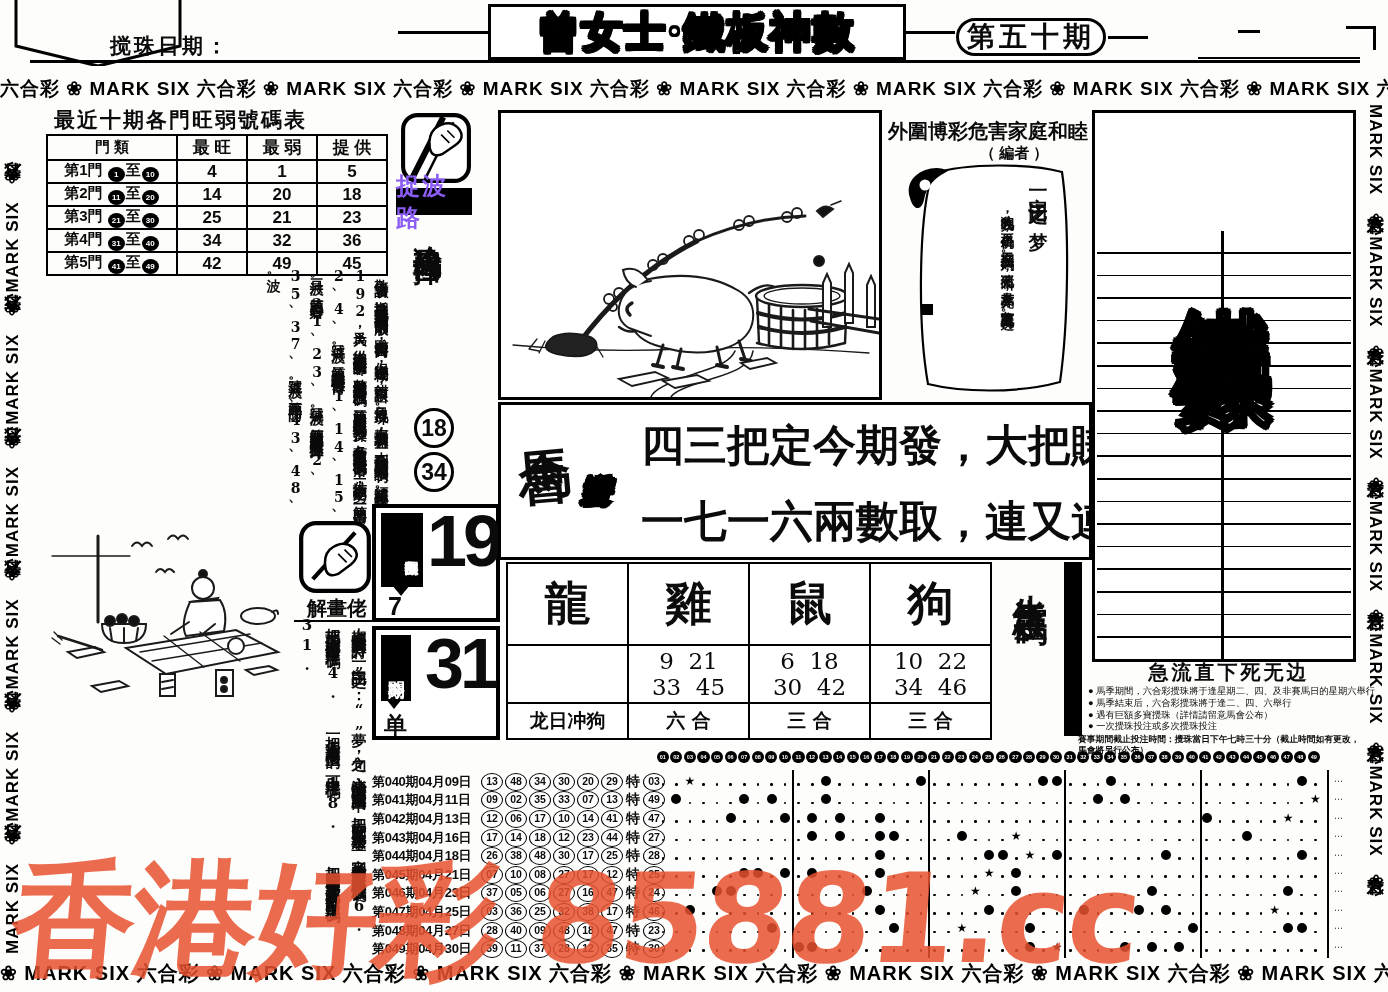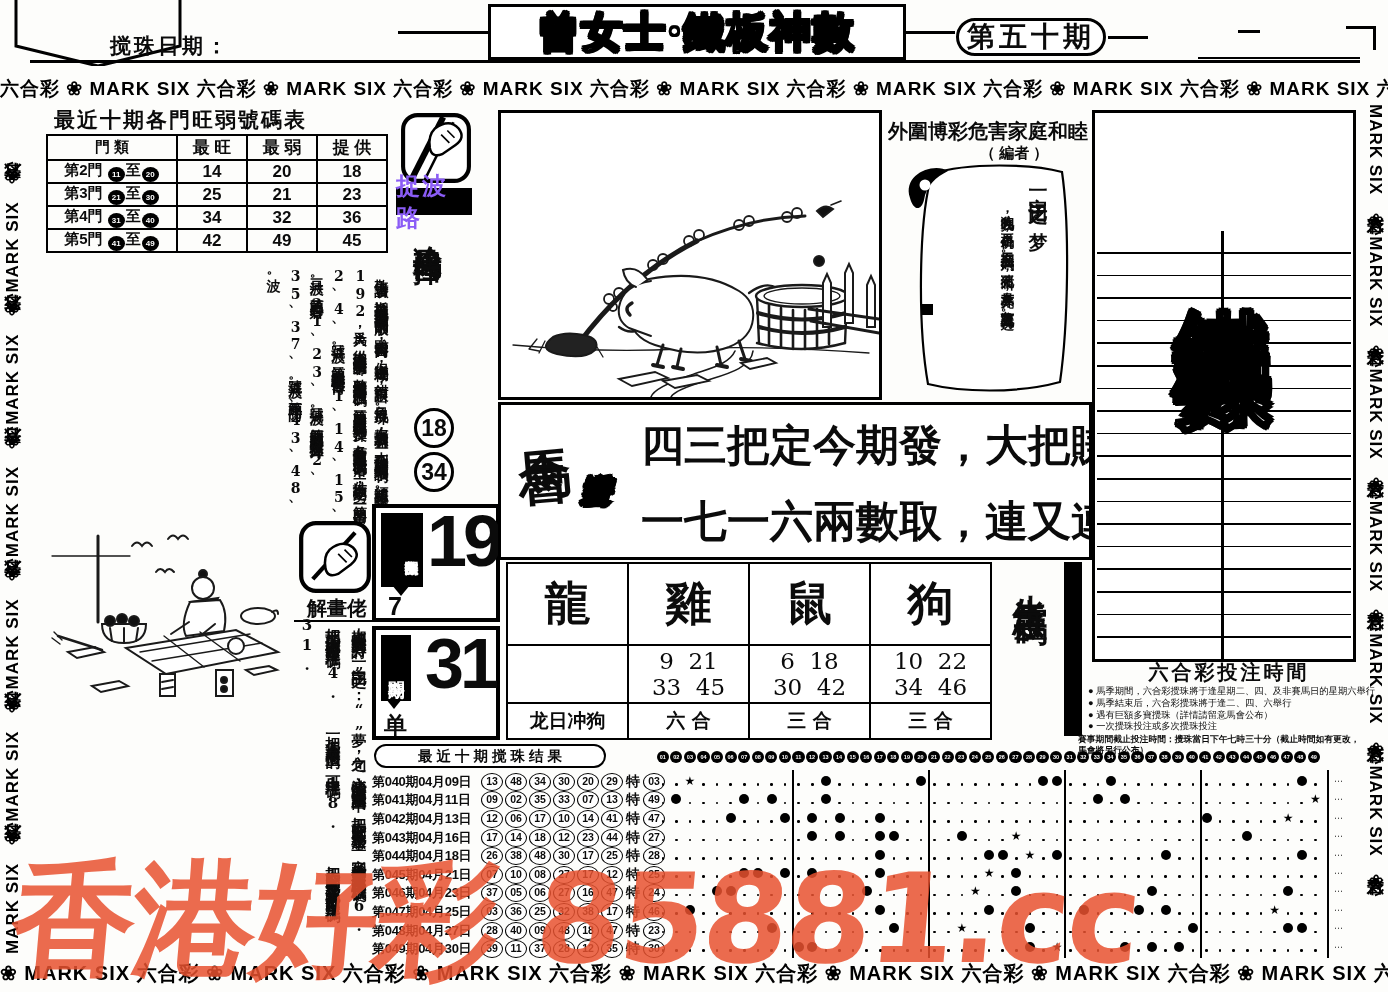--- a/index.html
+++ b/index.html
@@ -84,20 +84,26 @@
   <div class="a" style="left:1346px;top:26px;width:30px;height:24px;border-top:3px solid #000;border-right:3px solid #000;"></div>
 
   <div class="a serif" style="left:54px;top:106px;font-size:21px;font-weight:900;letter-spacing:2px;">最近十期各門旺弱號碼表</div>
   <table class="gate a" style="left:46px;top:134px;">
     <tbody>
         <tr>
           <th class="g0">門 類</th>
           <th class="">最 旺</th>
           <th class="">最 弱</th>
           <th class="">提 供</th>
+        </tr>
+        <tr>
+          <td class="g0">第1門 <span class="gball">1</span>至<span class="gball">10</span></td>
+          <td>4</td>
+          <td>1</td>
+          <td>5</td>
         </tr>
         <tr>
           <td class="g0">第2門 <span class="gball">11</span>至<span class="gball">20</span></td>
           <td>14</td>
           <td>20</td>
           <td>18</td>
         </tr>
         <tr>
           <td class="g0">第3門 <span class="gball">21</span>至<span class="gball">30</span></td>
           <td>25</td>
@@ -203,22 +209,20 @@
 
   <div class="a" style="left:372px;top:626px;width:128px;height:114px;border:4px solid #000;background:#fff;">
     <div class="a vt" style="left:5px;top:5px;width:30px;height:66px;background:#000;color:#fff;font-size:17px;
          font-weight:bold;line-height:30px;text-align:center;">今期開</div>
     <div class="a" style="left:10px;top:69px;width:0;height:0;border-left:8px solid transparent;
          border-right:8px solid transparent;border-top:10px solid #000;"></div>
     <div class="a" style="left:44px;top:-6px;width:80px;font-size:70px;font-weight:900;letter-spacing:-4px;text-align:center;">31</div>
     <div class="a" style="left:8px;top:80px;font-size:23px;font-weight:900;">单</div>
   </div>
 
-  <div class="a ctr" style="left:374px;top:744px;width:232px;height:24px;border:2.2px solid #000;border-radius:12px;
-       font-size:14.5px;font-weight:900;background:#fff;">最 近 十 期 搅 珠 结 果</div>
   <div class="a" style="left:372px;top:772px;width:292px;height:186px;">
       <div class="res-row"><span class="res-label">第040期04月09日</span><span class="cnum">13</span><span class="cnum">48</span><span class="cnum">34</span><span class="cnum">30</span><span class="cnum">20</span><span class="cnum">29</span><span class="sp">特</span><span class="cnum">03</span></div>
       <div class="res-row"><span class="res-label">第041期04月11日</span><span class="cnum">09</span><span class="cnum">02</span><span class="cnum">35</span><span class="cnum">33</span><span class="cnum">07</span><span class="cnum">13</span><span class="sp">特</span><span class="cnum">49</span></div>
       <div class="res-row"><span class="res-label">第042期04月13日</span><span class="cnum">12</span><span class="cnum">06</span><span class="cnum">17</span><span class="cnum">10</span><span class="cnum">14</span><span class="cnum">41</span><span class="sp">特</span><span class="cnum">47</span></div>
       <div class="res-row"><span class="res-label">第043期04月16日</span><span class="cnum">17</span><span class="cnum">14</span><span class="cnum">18</span><span class="cnum">12</span><span class="cnum">23</span><span class="cnum">44</span><span class="sp">特</span><span class="cnum">27</span></div>
       <div class="res-row"><span class="res-label">第044期04月18日</span><span class="cnum">26</span><span class="cnum">38</span><span class="cnum">48</span><span class="cnum">30</span><span class="cnum">17</span><span class="cnum">25</span><span class="sp">特</span><span class="cnum">28</span></div>
       <div class="res-row"><span class="res-label">第045期04月21日</span><span class="cnum">07</span><span class="cnum">10</span><span class="cnum">08</span><span class="cnum">27</span><span class="cnum">17</span><span class="cnum">12</span><span class="sp">特</span><span class="cnum">25</span></div>
       <div class="res-row"><span class="res-label">第046期04月23日</span><span class="cnum">37</span><span class="cnum">05</span><span class="cnum">06</span><span class="cnum">27</span><span class="cnum">16</span><span class="cnum">47</span><span class="sp">特</span><span class="cnum">24</span></div>
       <div class="res-row"><span class="res-label">第047期04月25日</span><span class="cnum">03</span><span class="cnum">36</span><span class="cnum">25</span><span class="cnum">32</span><span class="cnum">38</span><span class="cnum">17</span><span class="sp">特</span><span class="cnum">46</span></div>
       <div class="res-row"><span class="res-label">第048期04月27日</span><span class="cnum">28</span><span class="cnum">40</span><span class="cnum">09</span><span class="cnum">48</span><span class="cnum">18</span><span class="cnum">47</span><span class="sp">特</span><span class="cnum">23</span></div>
@@ -339,21 +343,21 @@
   </div>
 
   <div class="a" style="left:1092px;top:110px;width:264px;height:552px;border:3px solid #000;background:#fff;">
     <div class="a" style="left:2px;top:118px;width:254px;height:430px;
          background:repeating-linear-gradient(to bottom,transparent 0 21px,#000 21px 22.6px);"></div>
     <div class="a line" style="left:126px;top:118px;width:2.6px;height:430px;"></div>
     <div class="a vt serif ot-big" style="left:64px;top:120px;width:132px;height:428px;font-size:97px;font-weight:900;
          letter-spacing:8px;line-height:132px;">鐵板神數</div>
   </div>
 
-  <div class="a ctr" style="left:1086px;top:660px;width:286px;height:24px;font-size:20px;font-weight:900;letter-spacing:3px;">六合彩投注時間</div>
+  <div class="a ctr" style="left:1086px;top:660px;width:286px;height:24px;font-size:20px;font-weight:900;letter-spacing:3px;">急流直下死无边</div>
   <div class="a" style="left:1088px;top:686px;width:292px;height:48px;overflow:hidden;">
       <div class="bt-li">● 馬季期間，六合彩攪珠將于逢星期二、四、及非賽馬日的星期六舉行</div>
       <div class="bt-li">● 馬季結束后，六合彩攪珠將于逢二、四、六舉行</div>
       <div class="bt-li">● 遇有巨額多寶攪珠（詳情請留意馬會公布）</div>
       <div class="bt-li">● 一次攪珠投注或多次攪珠投注</div>
     </div>
   <div class="a" style="left:1078px;top:734px;width:282px;font-size:8.8px;line-height:10.5px;font-weight:bold;">賽事期間截止投注時間：攪珠當日下午七時三十分（截止時間如有更改，馬會將另行公布）</div>
 
   <div class="a nowrap" style="left:656px;top:749px;width:676px;height:14px;"><span class="mball">01</span><span class="mball">02</span><span class="mball">03</span><span class="mball">04</span><span class="mball">05</span><span class="mball">06</span><span class="mball">07</span><span class="mball">08</span><span class="mball">09</span><span class="mball">10</span><span class="mball">11</span><span class="mball">12</span><span class="mball">13</span><span class="mball">14</span><span class="mball">15</span><span class="mball">16</span><span class="mball">17</span><span class="mball">18</span><span class="mball">19</span><span class="mball">20</span><span class="mball">21</span><span class="mball">22</span><span class="mball">23</span><span class="mball">24</span><span class="mball">25</span><span class="mball">26</span><span class="mball">27</span><span class="mball">28</span><span class="mball">29</span><span class="mball">30</span><span class="mball">31</span><span class="mball">32</span><span class="mball">33</span><span class="mball">34</span><span class="mball">35</span><span class="mball">36</span><span class="mball">37</span><span class="mball">38</span><span class="mball">39</span><span class="mball">40</span><span class="mball">41</span><span class="mball">42</span><span class="mball">43</span><span class="mball">44</span><span class="mball">45</span><span class="mball">46</span><span class="mball">47</span><span class="mball">48</span><span class="mball">49</span></div>
   <div class="a" style="left:656px;top:772px;width:676px;height:186px;">

